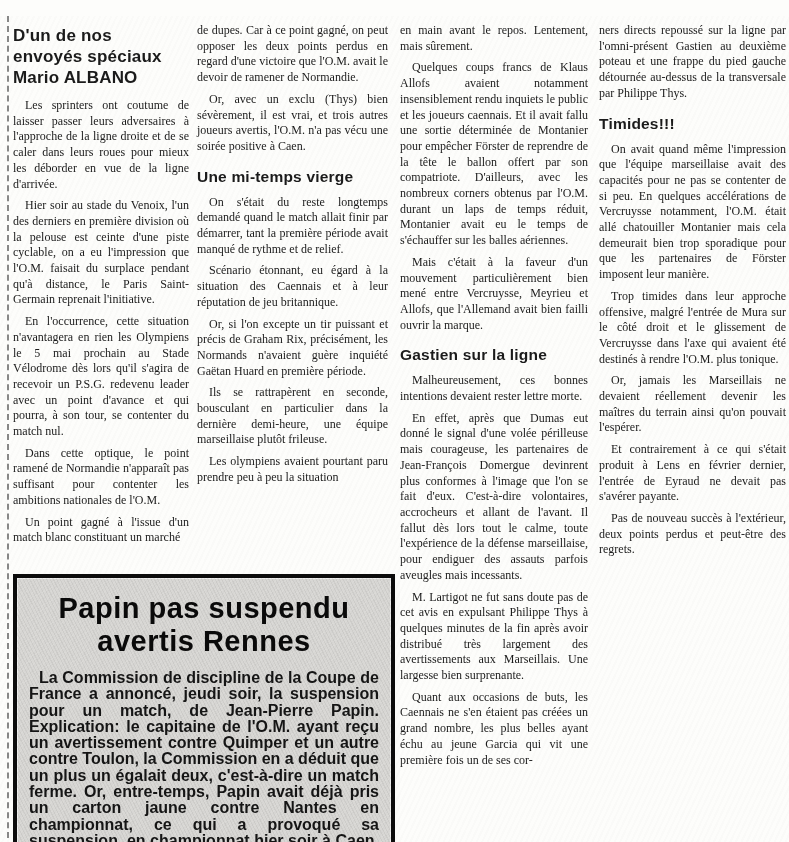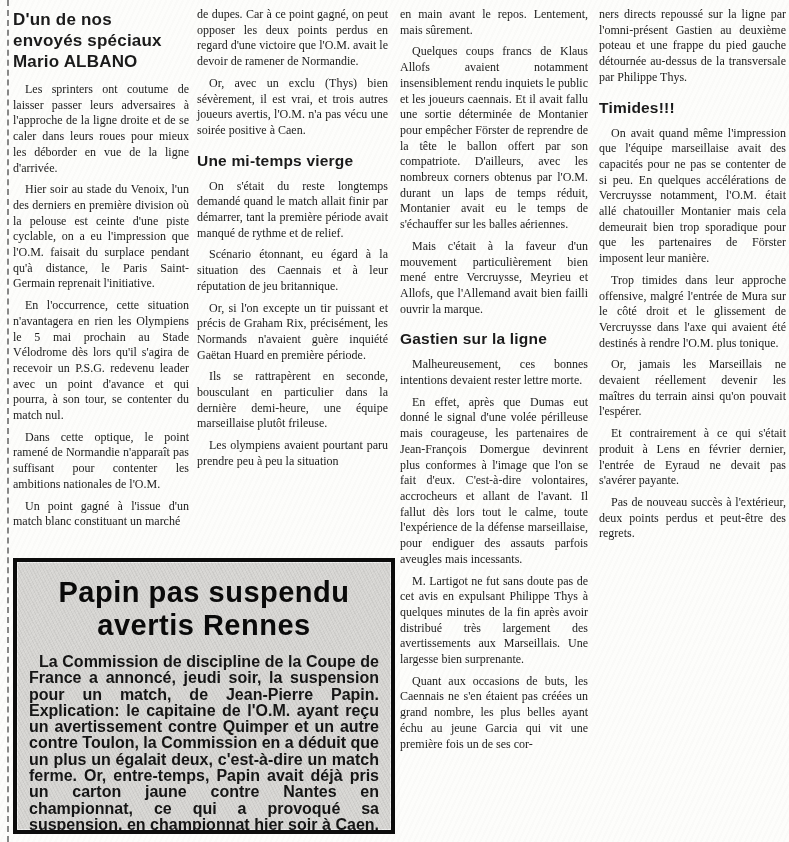--- a/index.html
+++ b/index.html
@@ -2,21 +2,21 @@
 <html><head>
 <meta charset="utf-8">
 <style>
   html,body{margin:0;padding:0;}
   body{
     width:789px;height:842px;position:relative;overflow:hidden;
     background:#fdfdfb;
     font-family:"Liberation Serif","DejaVu Serif",serif;
     color:#1b1b1b;
   }
-  .page{position:absolute;inset:0;}
+  .page{position:absolute;inset:0;margin-top:16px;}
   
   .page::after{
     content:"";position:absolute;inset:0;pointer-events:none;
     background:
       repeating-linear-gradient(115deg, rgba(0,0,0,0.012) 0 2px, transparent 2px 5px);
   }
   .left-rule{
     position:absolute;left:7px;top:0;height:842px;width:0;
     border-left:2px dashed rgba(40,40,40,.55);
   }

